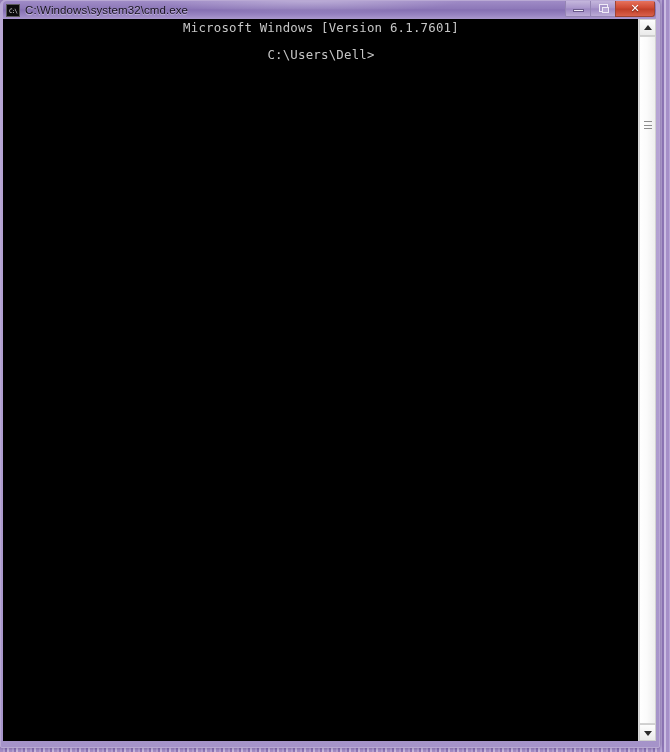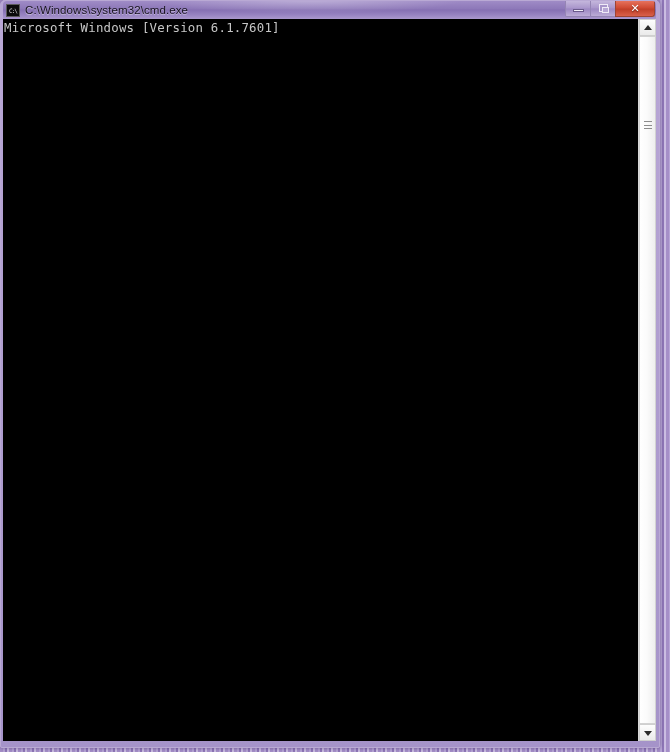--- a/index.html
+++ b/index.html
@@ -177,20 +177,21 @@
     padding: 2px 0 0 1px;
     overflow: hidden;
   }
   .console-line {
     font-family: "DejaVu Sans Mono", "Liberation Mono", monospace;
     font-size: 12.4px;
     line-height: 13.4px;
     color: #c6c6c6;
     white-space: pre;
     letter-spacing: .2px;
+    text-align: center;
   }
   .console-line.blank { color: transparent; }
 
   
   #scrollbar {
     flex: 0 0 17px;
     width: 17px;
     background: #f1f1f1;
     border-left: 1px solid #d8d8d8;
     display: flex;
@@ -273,20 +274,21 @@
         <span class="glyph-close">✕</span>
       </div>
     </div>
   </div>
 
   <div id="client">
 
     <div id="console">
       <div class="console-line">Microsoft Windows [Version 6.1.7601]</div>
       <div class="console-line blank">&nbsp;</div>
+      <div class="console-line">C:\Users\Dell&gt;</div>
     </div>
 
     <div id="scrollbar">
       <div class="sb-btn">
         <span class="sb-arrow up"></span>
       </div>
       <div id="sb-track">
         <div id="sb-thumb">
           <span id="sb-grip">
             <i></i>

